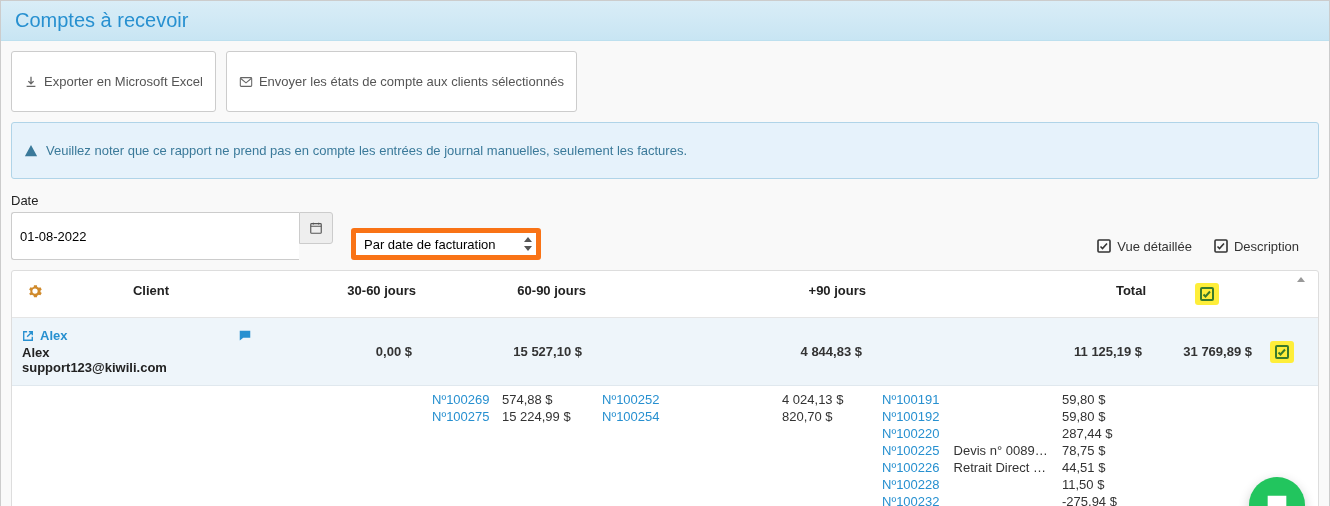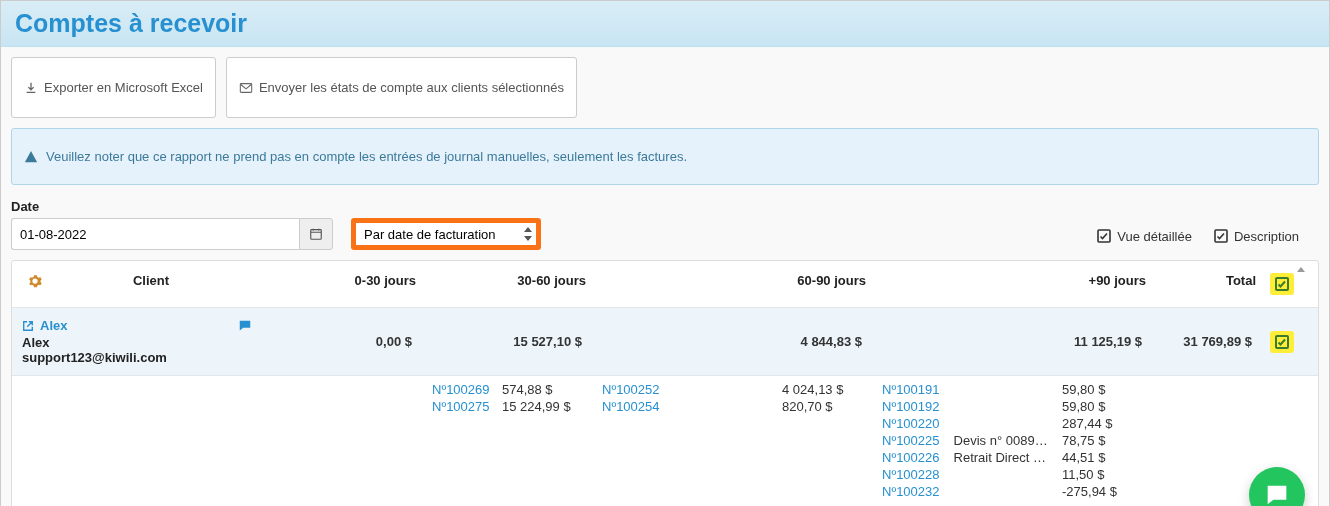--- a/index.html
+++ b/index.html
@@ -1,28 +1,28 @@
 <!DOCTYPE html>
 <html><head>
 <meta charset="utf-8">
 <style>
   * { box-sizing: border-box; }
   html, body { margin:0; padding:0; font-family: "Segoe UI", Arial, sans-serif; font-size:13px; color:#333; background:#f3f3f3; }
   .page { width:1330px; border:1px solid #ccc; background:#f9f9f9; position:relative; }
   .header-bar { background:linear-gradient(#d9edf7,#c8e5f3); padding:8px 14px; border-bottom:1px solid #bde0ef; }
-  .header-bar h1 { margin:0; font-size:25px; font-weight:700; color:#2790d0; }
+  .header-bar h1 { margin:0; font-size:20px; font-weight:400; color:#2790d0; }
   .toolbar { padding:10px 10px; display:flex; gap:10px; }
   .btn { background:#fff; border:1px solid #ccc; border-radius:3px; padding:22px 12px; font-size:13px; color:#555; cursor:pointer; display:inline-flex; align-items:center; gap:6px; }
   .icon { display:inline-flex; width:14px; height:14px; }
   .note { margin:0 10px 14px 10px; background:#e6f2fb; border:1px solid #b0d4e8; border-radius:3px; padding:20px 12px; color:#3b7a9a; display:flex; align-items:center; gap:8px; }
   .controls { display:flex; align-items:flex-end; padding:0 10px 10px 10px; gap:18px; }
   .field-group { display:flex; flex-direction:column; }
-  .field-group label { font-weight:700; color:#222; margin-bottom:4px; }
+  .field-group label { font-weight:400; color:#222; margin-bottom:4px; }
   .date-wrap { display:flex; }
-  .date-input { width:288px; height:32px; border:1px solid #ccc; border-right:none; border-radius:3px 0 0 3px; padding:0 8px; font-size:13px; }
+  .date-input { width:288px; height:48px; border:1px solid #ccc; border-right:none; border-radius:3px 0 0 3px; padding:0 8px; font-size:13px; }
   .date-btn { width:34px; height:32px; border:1px solid #ccc; border-radius:0 3px 3px 0; background:#eee; cursor:pointer; display:flex; align-items:center; justify-content:center; }
   .select-wrap { position:relative; }
   .select { width:190px; height:32px; border:5px solid #f97316; border-radius:3px; padding:0 28px 0 8px; font-size:13px; background:#fff; appearance:none; -webkit-appearance:none; cursor:pointer; }
   .select-caret { position:absolute; right:8px; top:50%; transform:translateY(-50%); color:#555; pointer-events:none; }
   .view-toggles { margin-left:auto; display:flex; gap:22px; align-items:center; padding-right:20px; padding-bottom:6px; }
   .toggle { display:flex; align-items:flex-start; gap:6px; color:#333; cursor:pointer; }
 
   .panel { margin:0 10px 14px 10px; background:#fff; border:1px solid #ddd; border-radius:3px; position:relative; }
   .grow { display:grid; grid-template-columns: 250px 160px 170px 280px 280px 110px 40px; align-items:flex-start; }
   .thead { border-bottom:1px solid #e5e5e5; padding:10px 0; font-weight:700; color:#222; }
@@ -153,21 +153,20 @@
 
     <div class="grow thead">
       <div class="cell" style="display:flex;align-items:center;">
         <span class="gear-cell">
           <svg viewBox="0 0 16 16" width="14" height="14" fill="#d08a2b">
               <path d="M8 5a3 3 0 100 6 3 3 0 000-6zm6.3 3c0 .4 0 .8-.1 1.1l1.5 1.2-1.5 2.6-1.8-.6c-.6.5-1.2.8-1.9 1l-.3 1.9H6.8l-.3-1.9c-.7-.2-1.3-.5-1.9-1l-1.8.6L1.3 11l1.5-1.2c-.1-.3-.1-.7-.1-1.1s0-.8.1-1.1L1.3 6.4l1.5-2.6 1.8.6c.6-.5 1.2-.8 1.9-1l.3-1.9h3.4l.3 1.9c.7.2 1.3.5 1.9 1l1.8-.6 1.5 2.6-1.5 1.2c.1.3.1.7.1 1.1z"></path>
             </svg>
         </span>
         <span style="flex:1;text-align:center;">Client</span>
       </div>
-      <div class="cell right">0-30 jours</div>
       <div class="cell right">30-60 jours</div>
       <div class="cell right">60-90 jours</div>
       <div class="cell right">+90 jours</div>
       <div class="cell right">Total</div>
       <div class="cell center">
         <span class="check-highlight">
           <svg viewBox="0 0 14 14" width="14" height="14" fill="none" stroke="#3a7b2c" stroke-width="2">
               <rect x="1" y="1" width="12" height="12" rx="1"></rect>
               <path d="M3.5 7.5l2 2 4.5-5"></path>
             </svg>

